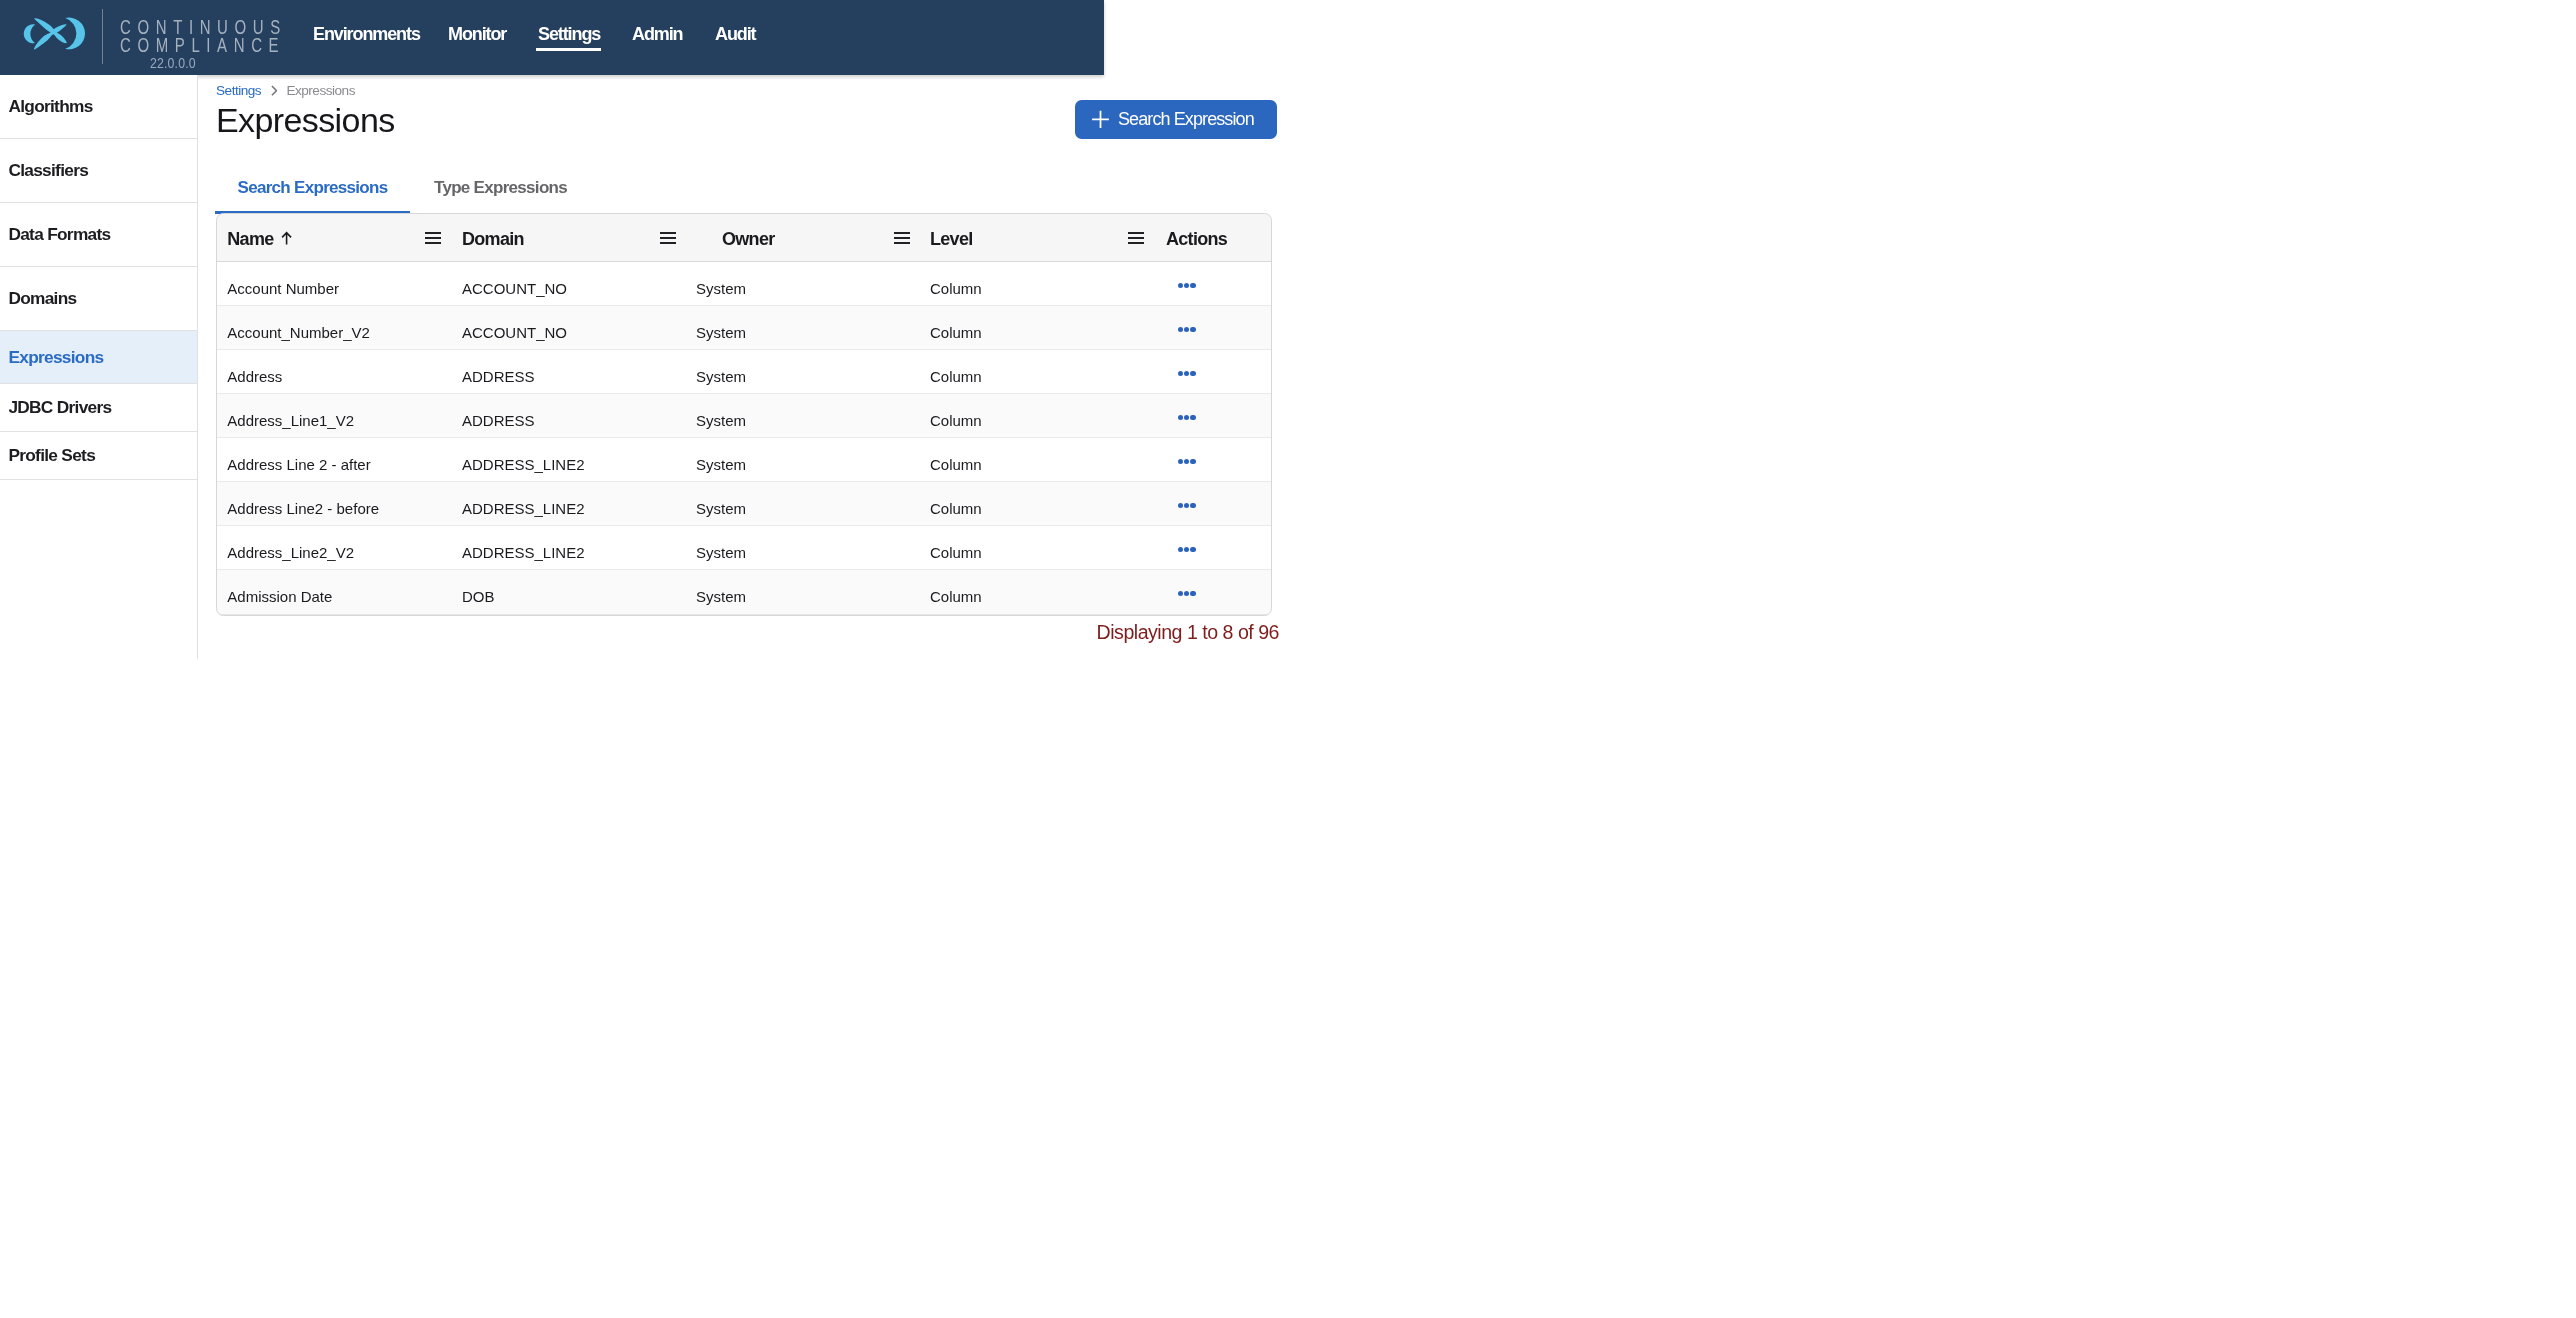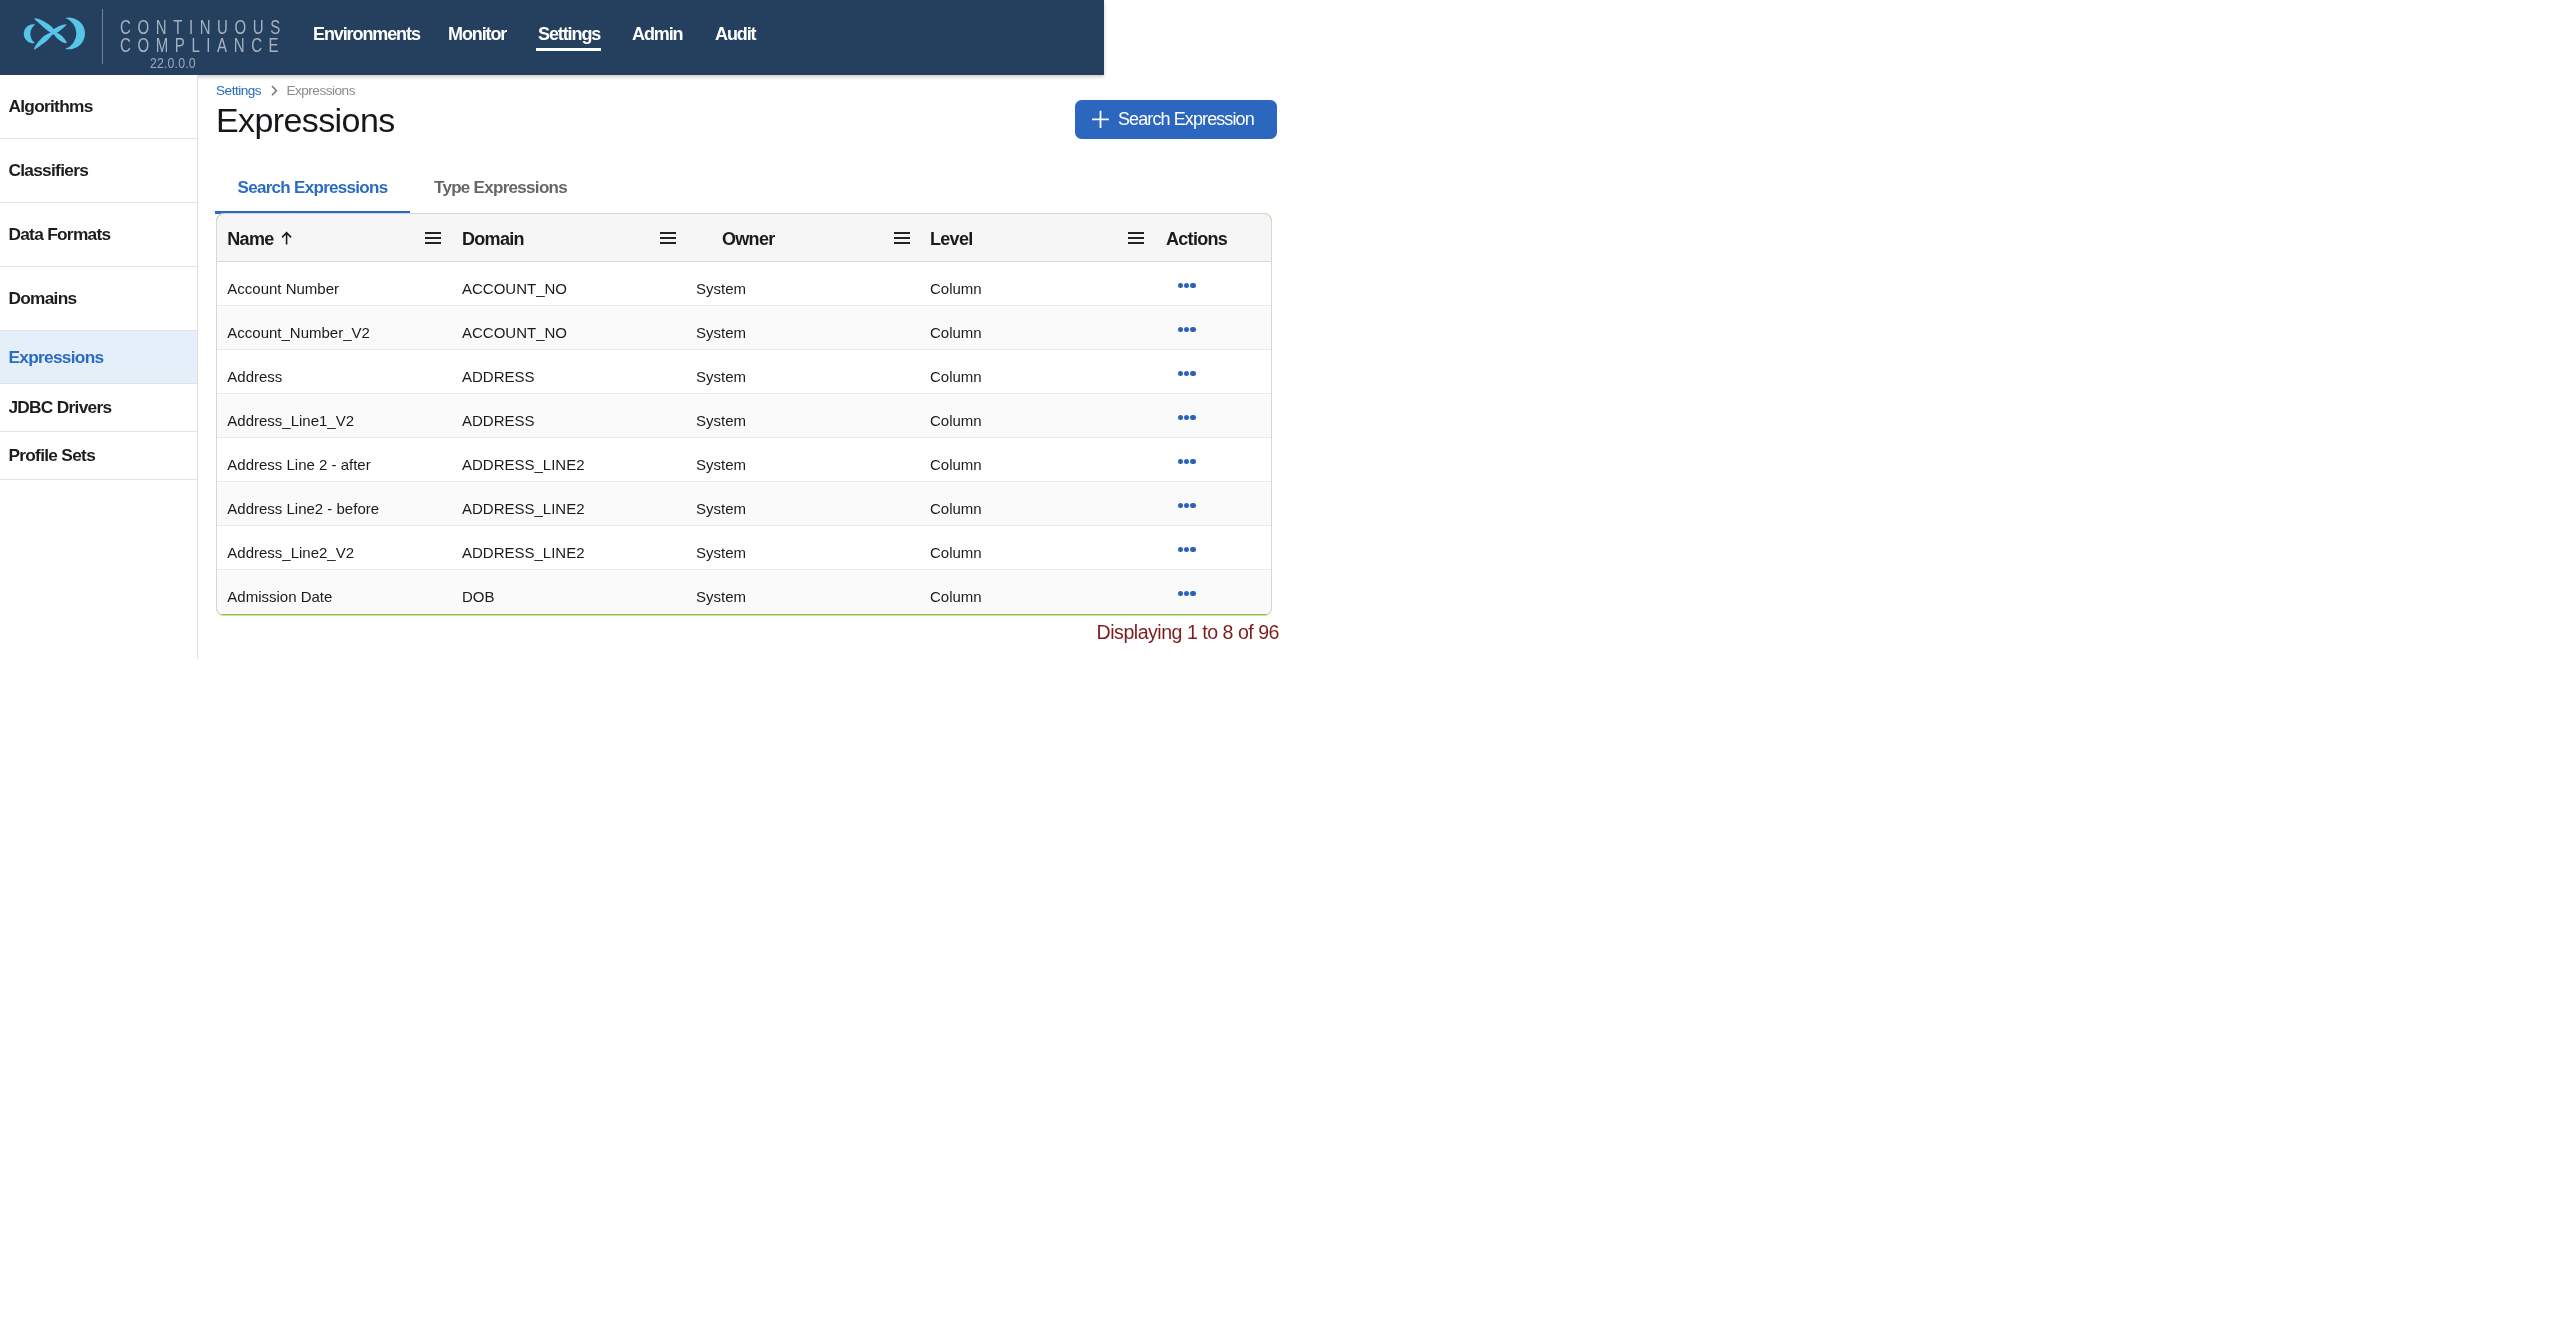--- a/index.html
+++ b/index.html
@@ -38,21 +38,21 @@
 #btn-plus { position:absolute; left:17px; top:10.3px; }
 #btn-label { position:absolute; left:43px; top:10.3px; line-height:18.7px; }
 
 
 .tab { position:absolute; top:167px; height:41px; display:flex; align-items:center; justify-content:center; font-weight:bold; font-size:17px; letter-spacing:-0.7px; }
 #tab1 { left:215px; width:195px; color:#2a6bc4; }
 #tab2 { left:410px; width:181px; color:#666669; }
 #tab-underline { position:absolute; left:215px; top:211px; width:195px; height:2.8px; background:#2a6bc4; }
 
 
-#card { position:absolute; left:216px; top:213px; width:1056px; height:403px; border:0.9px solid #d7d7da; border-radius:7.5px; background:#84cc16; overflow:hidden; }
+#card { position:absolute; left:216px; top:213px; width:1056px; height:403px; border:0.9px solid #d7d7da; border-radius:7.5px; background:#e5e5e5; overflow:hidden; }
 #thead { position:relative; height:48px; background:#f6f6f7; border-bottom:0.9px solid #d9d9dd; }
 .th { position:absolute; top:1.4px; height:48px; display:flex; align-items:center; font-weight:bold; font-size:18px; letter-spacing:-0.7px; color:#1b1b1f; }
 .th-name { left:10.3px; } .th-domain { left:245px; } .th-owner { left:505px; } .th-level { left:713px; } .th-actions { left:949px; }
 .hmb { position:absolute; top:18px; width:15.5px; height:12px; }
 .hmb div { position:absolute; left:0; width:15.5px; height:2.2px; background:#222226; }
 .hmb div:nth-child(2) { top:5px; } .hmb div:nth-child(3) { top:10px; }
 #hmb1 { left:208px; } #hmb2 { left:443px; } #hmb3 { left:677px; } #hmb4 { left:911px; }
 #sort-arrow { position:absolute; left:64px; top:17px; }
 .row { position:relative; height:44px; border-bottom:0.9px solid #e8eaee; background:#fff; }
 .row.alt { background:#fafafb; }

